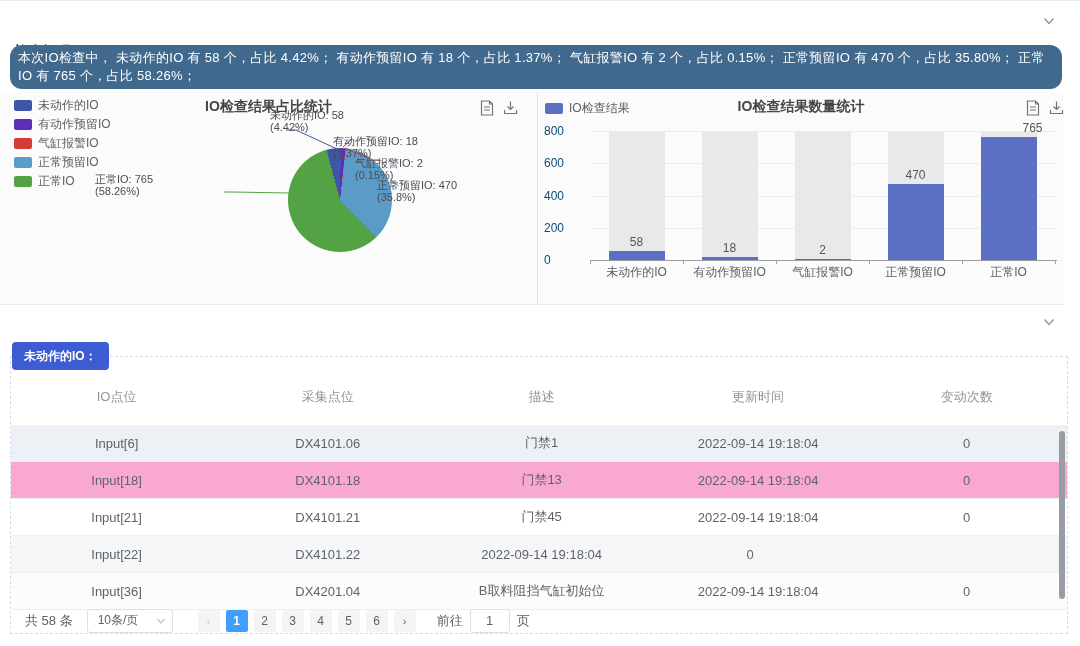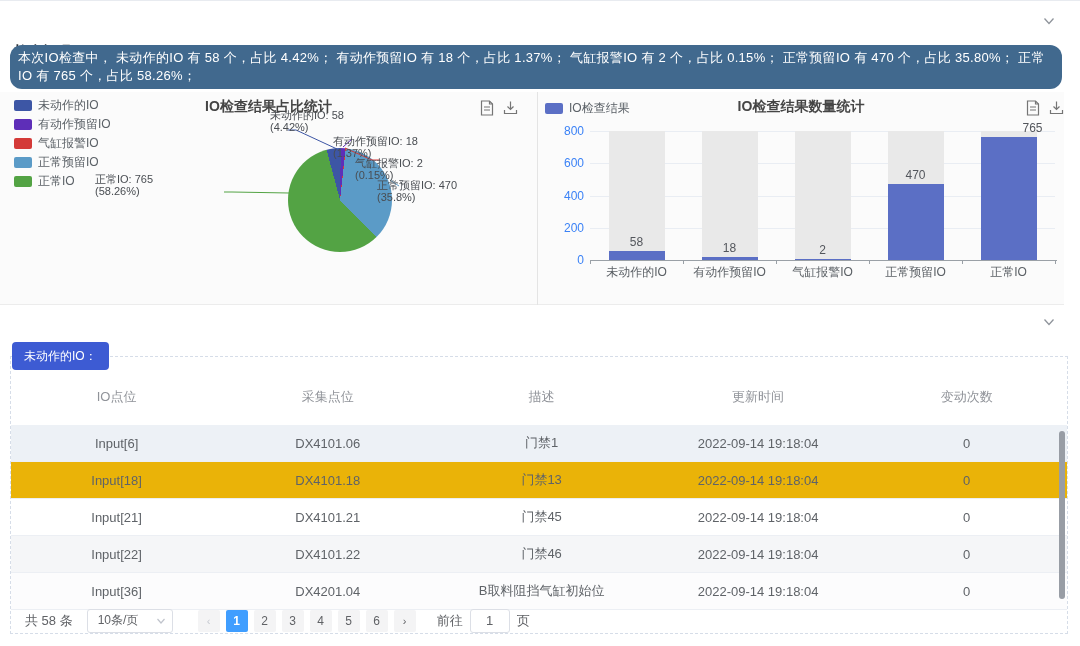--- a/index.html
+++ b/index.html
@@ -34,32 +34,32 @@
 
   .legend-item { position:absolute; display:flex; align-items:center; gap:6px; cursor:pointer; }
   .legend-swatch { width:18px; height:11px; border-radius:2px; }
   .legend-label { font-size:12px; color:#5b6167; }
 
   #pie-circle { position:absolute; left:288px; top:56px; width:104px; height:104px; border-radius:50%; }
   .pie-label { position:absolute; width:150px; text-align:left; font-size:11px;
     line-height:12px; color:#494d52; }
   #pie-lines { position:absolute; left:0; top:0; pointer-events:none; }
 
-  .ytick { position:absolute; width:40px; text-align:right; font-size:12px; color:#3b82f6; }
+  .ytick { position:absolute; width:40px; font-size:12px; color:#0c4a6e; }
   .gridline { position:absolute; height:1px; background:#e9edf3; }
   .axis-x { position:absolute; background:#9aa0a6; }
   .bg-col { position:absolute; bottom:0; background:#e9e9e9; }
   .bar { position:absolute; bottom:0; }
   .bar-val { position:absolute; width:93px; text-align:center; font-size:12px; color:#53565c; }
   .cat-label { position:absolute; top:172px; width:93px; text-align:center; font-size:12px; color:#5c6166; }
   .xtick { position:absolute; width:1px; height:4px; background:#9aa0a6; }
 
   
   #badge { position:absolute; left:12px; top:342px; height:28px; padding:0 12px;
-    background:#3D5BD3; border-radius:4px; color:#fff; font-size:12px; font-weight:normal;
+    background:#3D5BD3; border-radius:4px; color:#fff; font-size:12px; font-weight:bold;
     display:flex; align-items:center; z-index:2; }
   #dashed-box { position:absolute; left:10px; top:356px; width:1058px; height:278px;
     border:1px dashed #d6dde8; }
   #thead { position:absolute; left:0; top:12px; width:100%; height:56px; display:flex; align-items:center; }
   .th { font-size:13px; color:#909399; text-align:center; }
   #tbody { position:absolute; left:0; top:68px; width:100%; }
   .trow { display:flex; align-items:center; height:37px; border-bottom:1px solid #eceff4; }
   .td { font-size:13px; color:#5f6368; text-align:center; overflow:hidden; white-space:nowrap; }
   .c0{width:20%;} .c1{width:20%;} .c2{width:20.5%;} .c3{width:20.5%;} .c4{width:19%;}
   #scroll-thumb { position:absolute; right:2px; top:74px; width:6px; height:168px;
@@ -254,38 +254,37 @@
       <div class="th c4">变动次数</div>
     </div>
   <div id="tbody">
       <div class="trow" style="background: rgb(237, 241, 246);">
         <div class="td c0">Input[6]</div>
         <div class="td c1">DX4101.06</div>
         <div class="td c2">门禁1</div>
         <div class="td c3">2022-09-14 19:18:04</div>
         <div class="td c4">0</div>
       </div>
-      <div class="trow" style="background: #eab308;">
+      <div class="trow" style="background: #f9a8d4;">
         <div class="td c0">Input[18]</div>
         <div class="td c1">DX4101.18</div>
         <div class="td c2">门禁13</div>
         <div class="td c3">2022-09-14 19:18:04</div>
         <div class="td c4">0</div>
       </div>
       <div class="trow" style="background: rgb(255, 255, 255);">
         <div class="td c0">Input[21]</div>
         <div class="td c1">DX4101.21</div>
         <div class="td c2">门禁45</div>
         <div class="td c3">2022-09-14 19:18:04</div>
         <div class="td c4">0</div>
       </div>
       <div class="trow" style="background: rgb(245, 246, 248);">
         <div class="td c0">Input[22]</div>
         <div class="td c1">DX4101.22</div>
-        <div class="td c2">门禁46</div>
         <div class="td c3">2022-09-14 19:18:04</div>
         <div class="td c4">0</div>
       </div>
       <div class="trow" style="background: rgb(252, 252, 253);">
         <div class="td c0">Input[36]</div>
         <div class="td c1">DX4201.04</div>
         <div class="td c2">B取料阻挡气缸初始位</div>
         <div class="td c3">2022-09-14 19:18:04</div>
         <div class="td c4">0</div>
       </div>

